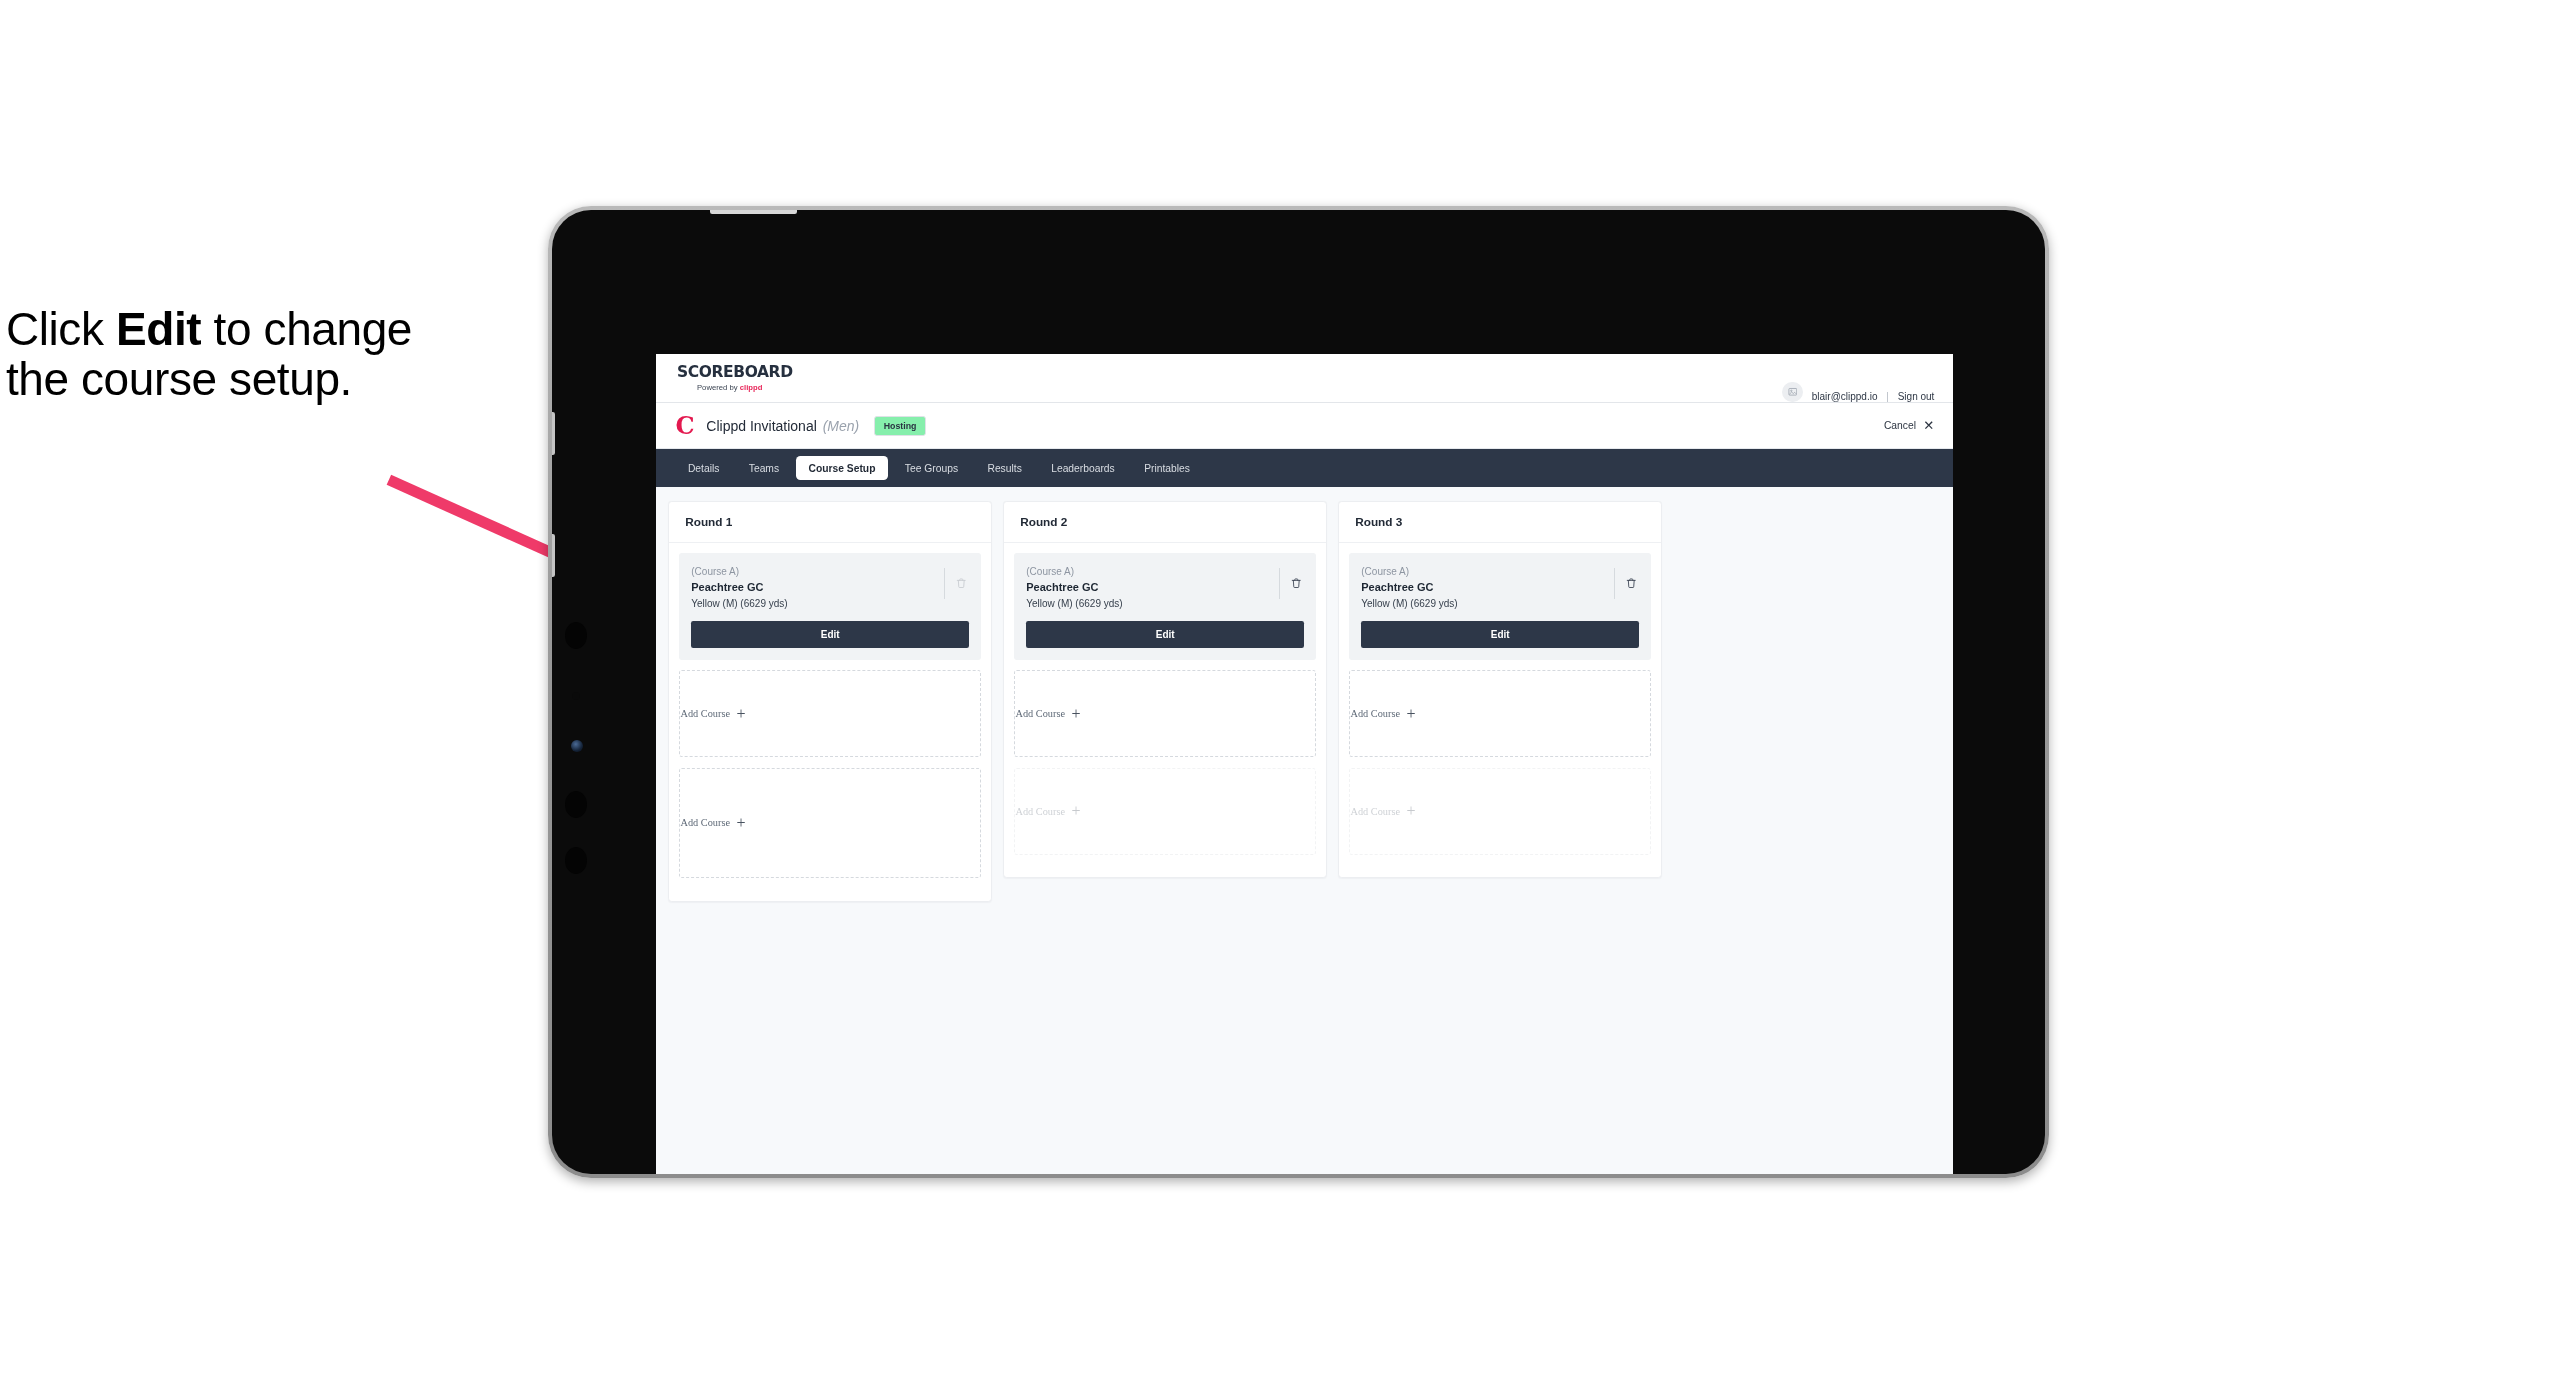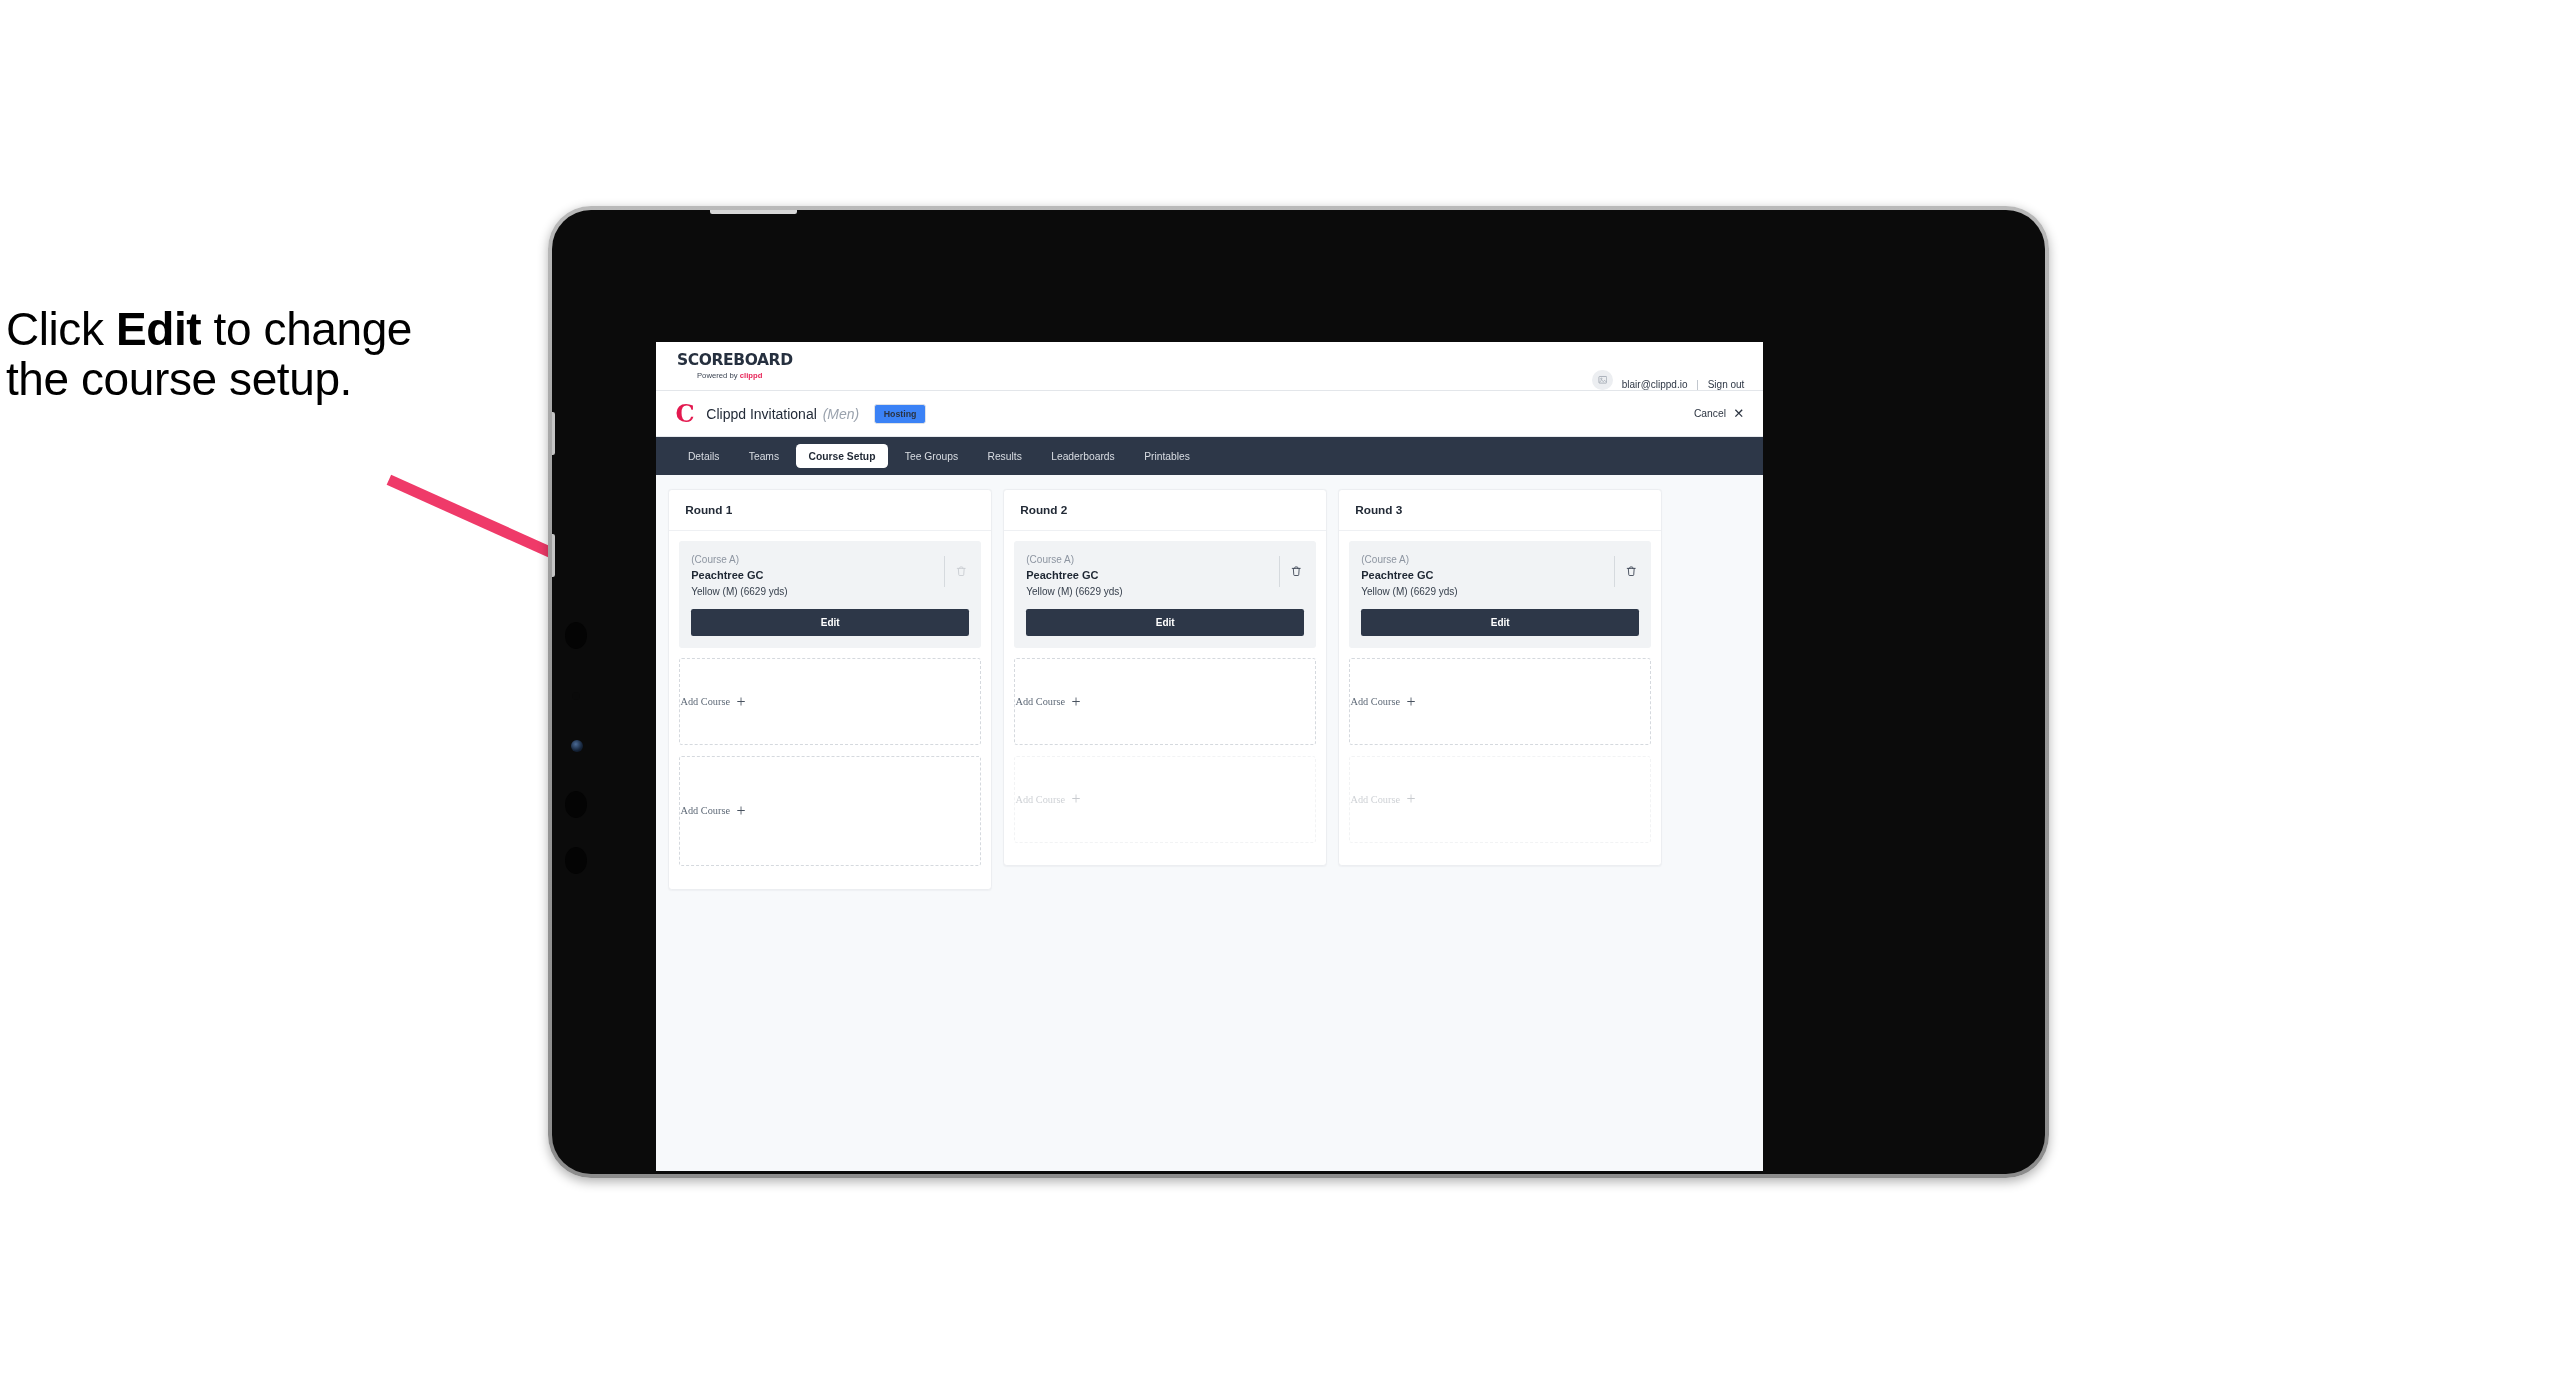--- a/index.html
+++ b/index.html
@@ -50,22 +50,22 @@
   #sensor-1 { left: 12.5px; top: 412px; width: 22px; height: 26.5px; }
   #sensor-2 { left: 20px; top: 482px; width: 8px; height: 8px; background:#0a0a0a; }
   #sensor-3 { left: 18.4px; top: 530px; width: 11.8px; height: 11.8px;
               background: radial-gradient(circle at 40% 35%, #4a6a95 0%, #15243a 60%, #070b12 100%); }
   #sensor-4 { left: 12.5px; top: 581px; width: 22px; height: 26.5px; }
   #sensor-5 { left: 12.5px; top: 637px; width: 22px; height: 26.5px; }
 
   
   #viewport {
     position: absolute;
-    left: 104px; top: 132px;
-    width: 1107px; height: 829px;
+    left: 104px; top: 144px;
+    width: 1297px; height: 829px;
     background: #f7f9fb;
     overflow: hidden;
   }
 
   
   #topnav {
     height: 49px; background: #ffffff;
     display: flex; align-items: stretch;
     border-bottom: 0.7px solid #e3e6ea;
     position: relative;
@@ -117,21 +117,21 @@
   #tour-logo {
     font-family: "DejaVu Serif", serif;
     font-weight: 700; font-size: 24px; color: #e3194f;
     line-height: 1; margin-right: 11.8px;
   }
   #tour-name { font-size: 14px; color: #232b38; }
   #tour-gender { font-size: 14px; color: #9aa2ad; margin-left: 5.9px; font-style: italic; }
   #tour-badge {
     margin-left: 14.7px; font-size: 8.8px; font-weight: 700; color: #2a3342;
     border: 0.7px solid #dfe2e7; border-radius: 2.9px;
-    padding: 4.4px 8.8px; background: #3b82f6;
+    padding: 4.4px 8.8px; background: #86efac;
   }
   #tour-cancel {
     margin-left: auto; display: flex; align-items: center; gap: 7.4px;
     font-size: 10.3px; color: #2d3542; cursor: pointer;
   }
   #tour-cancel .x { font-size: 13.2px; line-height: 1; }
 
   
   #tabs {
     height: 38px; background: #2d3748;

